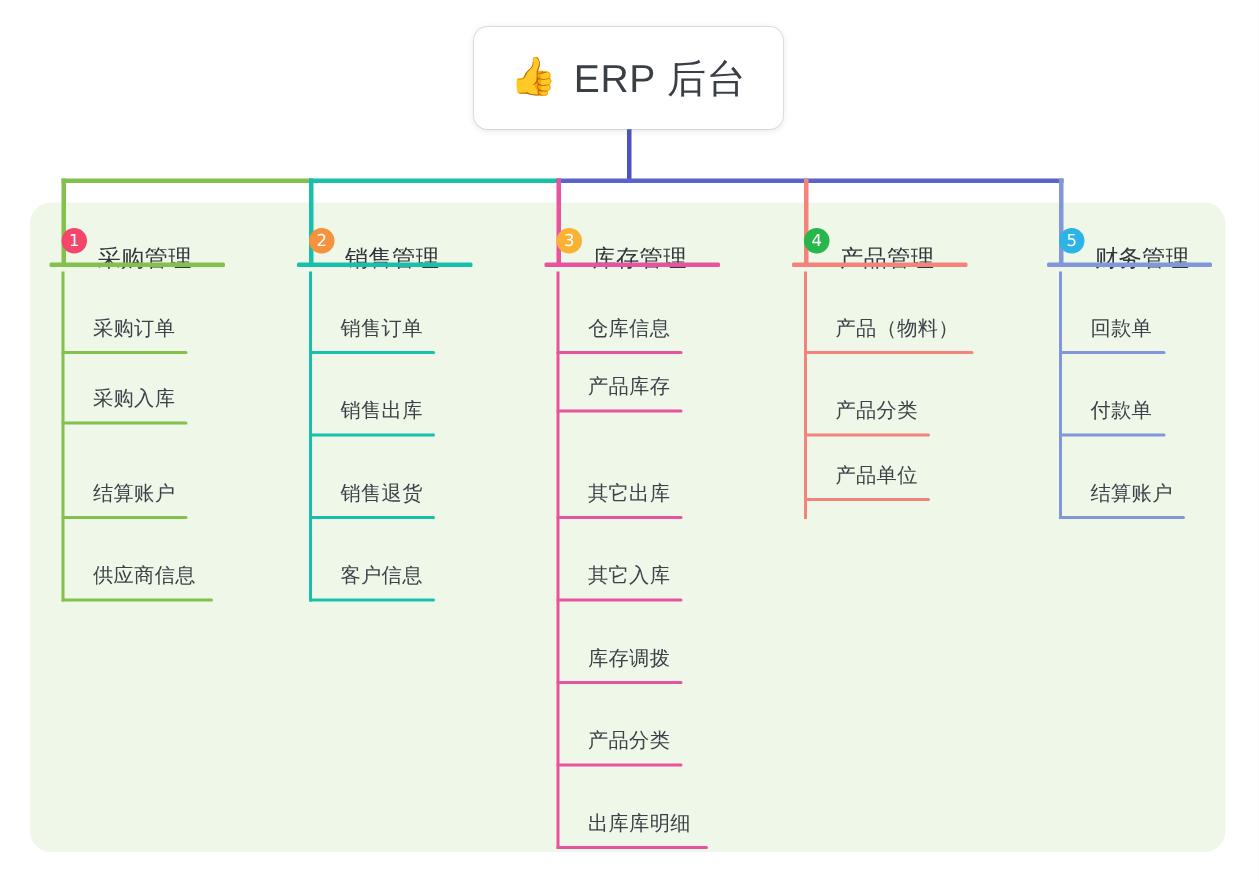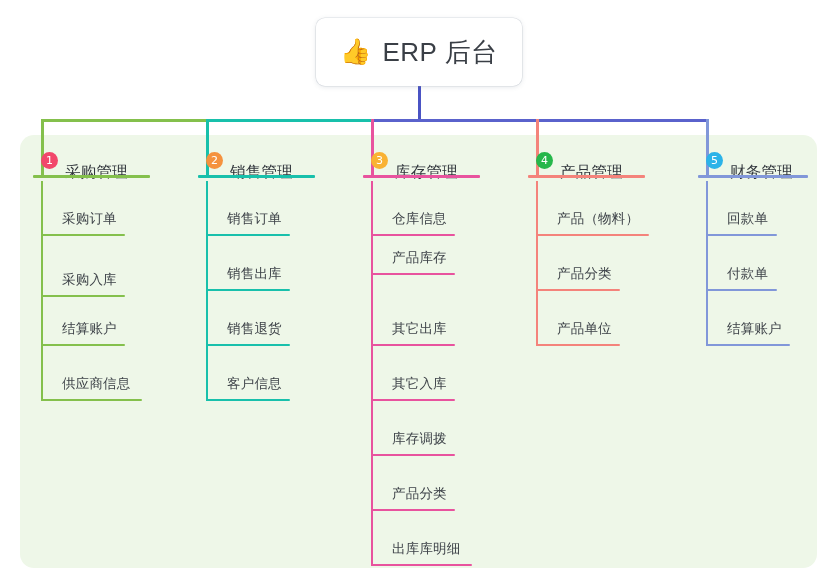--- a/index.html
+++ b/index.html
@@ -166,21 +166,21 @@
         <div class="col-head">
           <span class="badge" style="background: rgb(242, 71, 107);">1</span>
           <span class="col-title">采购管理</span>
           <span class="head-rule" style="width: 117px; background: rgb(132, 192, 76);"></span>
         </div>
         <div class="spine" style="background: rgb(132, 192, 76); top: 36px; height: 220px;"></div>
         <div class="leaf" style="top: 36px; width: 130px;">
           <span class="leaf-label">采购订单</span>
           <span class="leaf-rule" style="width: 84px; background: rgb(132, 192, 76);"></span>
         </div>
-        <div class="leaf" style="top: 97px; width: 130px;">
+        <div class="leaf" style="top: 83px; width: 130px;">
           <span class="leaf-label">采购入库</span>
           <span class="leaf-rule" style="width: 84px; background: rgb(132, 192, 76);"></span>
         </div>
         <div class="leaf" style="top: 146px; width: 130px;">
           <span class="leaf-label">结算账户</span>
           <span class="leaf-rule" style="width: 84px; background: rgb(132, 192, 76);"></span>
         </div>
         <div class="leaf" style="top: 201px; width: 130px;">
           <span class="leaf-label">供应商信息</span>
           <span class="leaf-rule" style="width: 101px; background: rgb(132, 192, 76);"></span>
@@ -254,21 +254,21 @@
         </div>
         <div class="spine" style="background: rgb(244, 131, 123); top: 36px; height: 165px;"></div>
         <div class="leaf" style="top: 36px; width: 130px;">
           <span class="leaf-label">产品（物料）</span>
           <span class="leaf-rule" style="width: 113px; background: rgb(244, 131, 123);"></span>
         </div>
         <div class="leaf" style="top: 91px; width: 130px;">
           <span class="leaf-label">产品分类</span>
           <span class="leaf-rule" style="width: 84px; background: rgb(244, 131, 123);"></span>
         </div>
-        <div class="leaf" style="top: 146px; width: 130px;">
+        <div class="leaf" style="top: 134px; width: 130px;">
           <span class="leaf-label">产品单位</span>
           <span class="leaf-rule" style="width: 84px; background: rgb(244, 131, 123);"></span>
         </div>
       </div>
       <div class="col" style="left: 698px;">
         <div class="col-head">
           <span class="badge" style="background: rgb(44, 179, 232);">5</span>
           <span class="col-title">财务管理</span>
           <span class="head-rule" style="width: 110px; background: rgb(129, 151, 217);"></span>
         </div>

